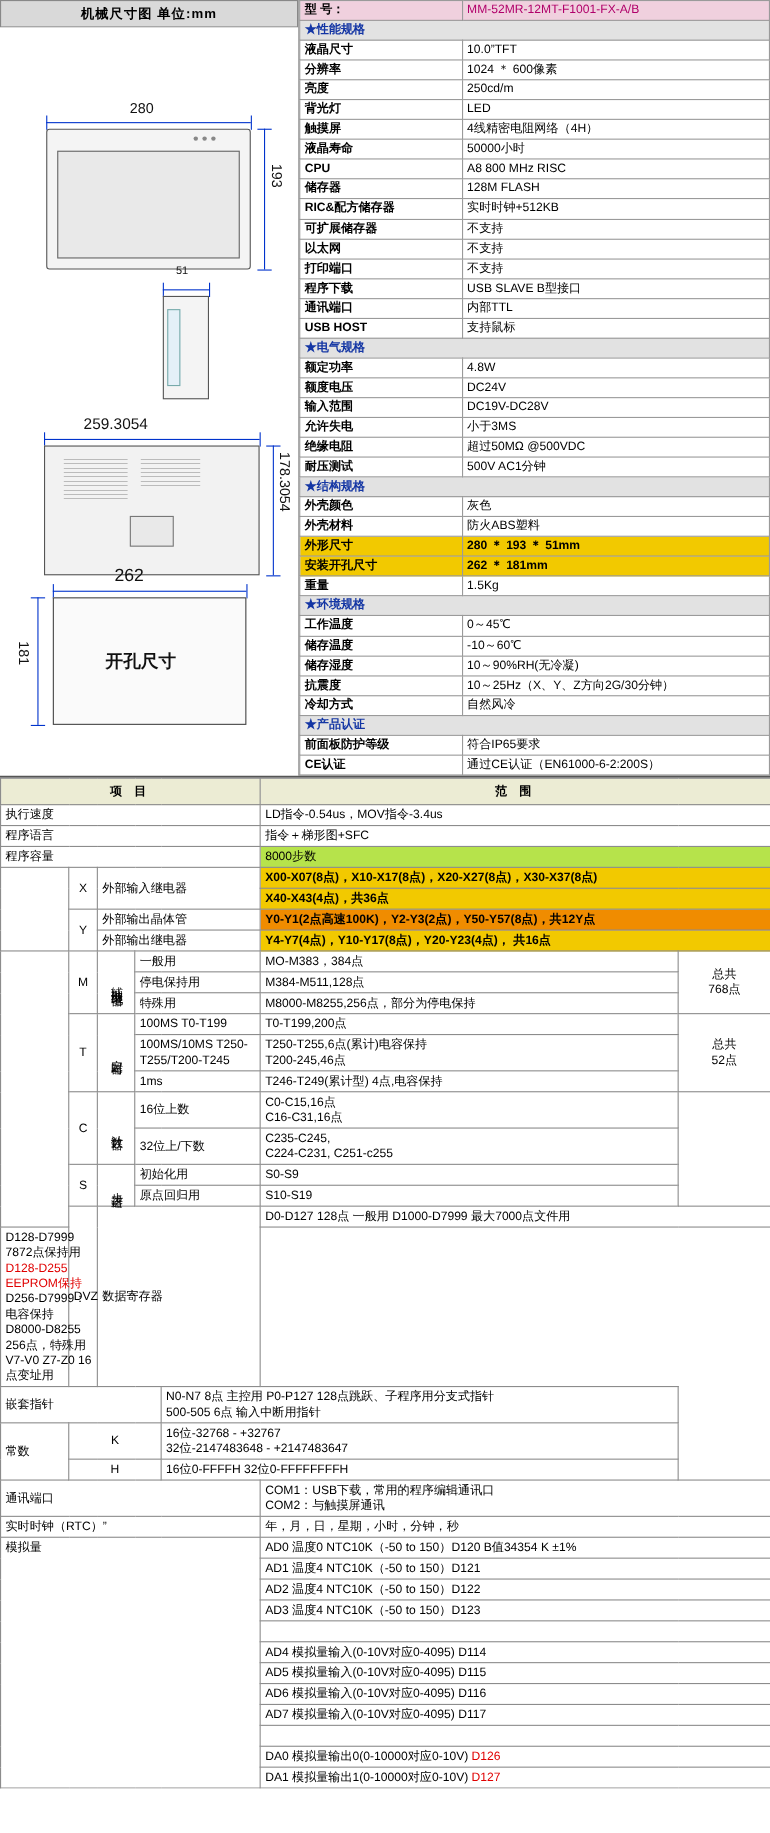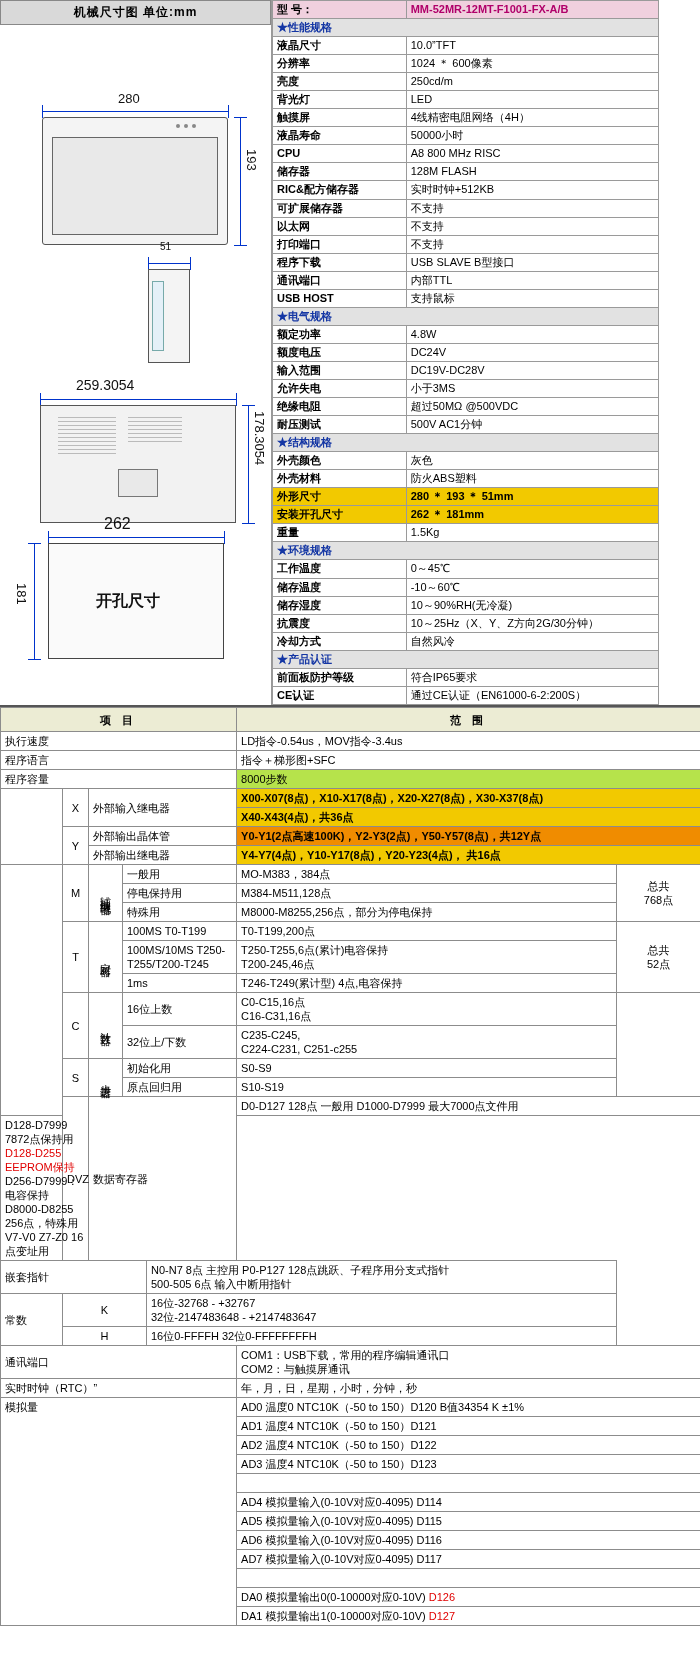--- a/index.html
+++ b/index.html
@@ -22,32 +22,32 @@
     border: 1px solid #888;
     font-weight: bold;
     font-size: 12px;
     text-align: center;
     padding: 3px 0;
     letter-spacing: 1px;
   }
   .drawing-area { position: relative; height: 680px; background: #fff; }
 
   
-  .spec-table { width: 387px; border-collapse: collapse; }
+  .spec-table { width: 428px; border-collapse: collapse; }
   .spec-table td {
     border: 1px solid #9a9a9a;
     padding: 2px 4px;
     font-size: 11px;
     vertical-align: middle;
     height: 17px;
     line-height: 13px;
   }
   .spec-table td.lbl { width: 148px; font-weight: bold; }
   .spec-table td.val { width: 280px; }
-  .hdr-row td { background: #f0d0de; font-weight: bold; }
+  .hdr-row td { background: #f0d0de; font-weight: normal; }
   .hdr-model { color: #b0006a; font-weight: bold; }
   .sec-row td { background: #e2e2e2; font-weight: bold; color: #1436a4; }
   .hl-yellow { background: #f2c900; font-weight: bold; }
 
   
   .btm { width: 700px; }
   table.big { width: 700px; border-collapse: collapse; table-layout: fixed; }
   table.big td {
     border: 1px solid #8c8c8c;
     font-size: 11px;

